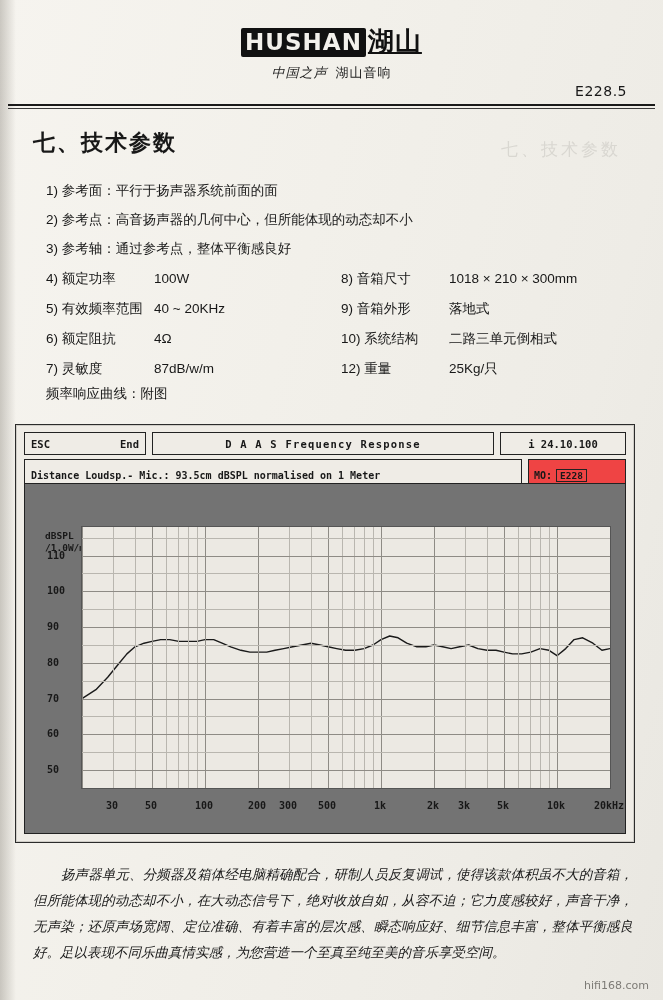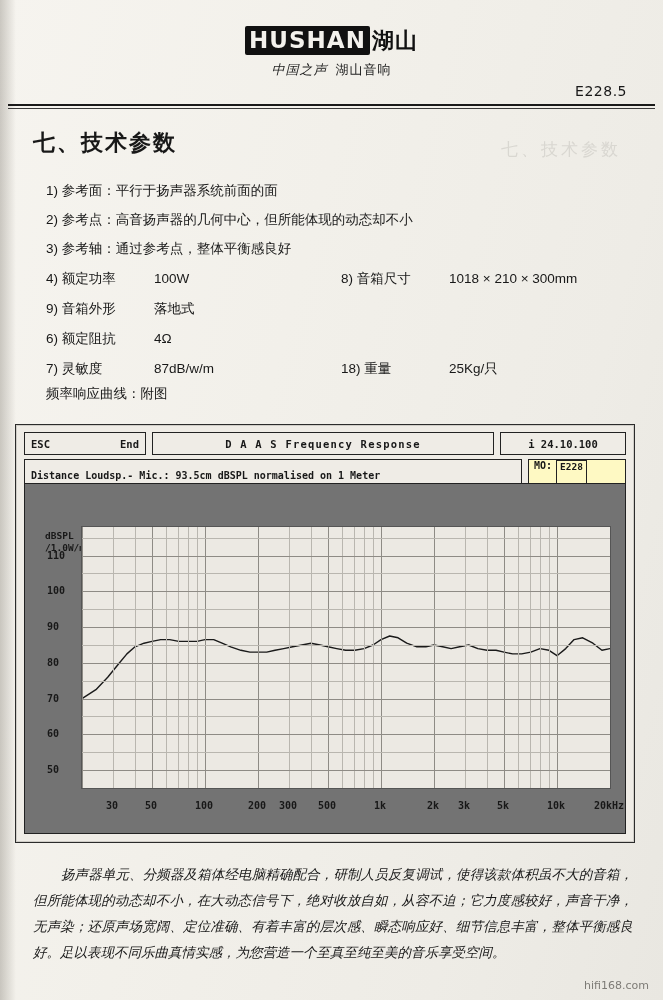--- a/index.html
+++ b/index.html
@@ -31,22 +31,23 @@
     display:inline-block;
     background:#111;
     color:#f3f1ec;
     padding:1px 4px 2px 4px;
     margin-right:2px;
     border-radius:2px;
     font-size:23px;
     letter-spacing:1px;
   }
   .logo .cn{
-    font-size:22px;
+    font-size:26px;
     letter-spacing:1px;
+    text-decoration:underline;
   }
   .subbrand{
     margin-top:5px;
     font-size:13px;
     color:#1d1d1d;
     letter-spacing:1px;
   }
   .subbrand .cal{
     font-family:"DejaVu Serif", serif;
     font-style:italic;
@@ -114,21 +115,21 @@
     background:#efece6;
   }
   .tb-esc{width:108px;justify-content:space-between;}
   .tb-mid{flex:1;justify-content:center;letter-spacing:1.2px;}
   .tb-right{width:112px;justify-content:center;}
   .chart-secbar{
     position:absolute;left:8px;right:8px;top:34px;height:32px;
     display:flex;gap:6px;
   }
   .sb-left{flex:1;border:1px solid #222;display:flex;align-items:center;padding:0 6px;font-size:10px;font-weight:bold;background:#efece6;}
-  .sb-right{width:86px;border:1px solid #222;display:flex;padding:0 5px;font-size:10px;font-weight:bold;background:#fef9c3;}
+  .sb-right{width:86px;border:1px solid #222;display:flex;align-items:center;padding:0 5px;font-size:10px;font-weight:bold;background:#ef4444;}
   .sb-right .box{border:1px solid #222;padding:0 3px;margin-left:4px;font-size:9.5px;}
   .plot-outer{
     position:absolute;left:8px;right:8px;top:58px;bottom:8px;
     border:1px solid #222;
     background:#737373;
   }
   .plot{
     position:absolute;left:56px;right:14px;top:42px;bottom:44px;
     border:1px solid #555;
     background:#ecE9e3;
@@ -223,37 +224,45 @@
         <span class="slbl">4) 额定功率</span>
         <span class="sval">100W</span>
       </div>
       <div class="scol">
         <span class="slbl">8) 音箱尺寸</span>
         <span class="sval">1018 × 210 × 300mm</span>
       </div>
     </div>
     <div class="srow two">
       <div class="scol">
+        <span class="slbl">5) 有效频率范围</span>
+        <span class="sval">40 ~ 20KHz</span>
+      </div>
+      <div class="scol">
         <span class="slbl">9) 音箱外形</span>
         <span class="sval">落地式</span>
       </div>
     </div>
     <div class="srow two">
       <div class="scol">
         <span class="slbl">6) 额定阻抗</span>
         <span class="sval">4Ω</span>
       </div>
+      <div class="scol">
+        <span class="slbl">10) 系统结构</span>
+        <span class="sval">二路三单元倒相式</span>
+      </div>
     </div>
     <div class="srow two">
       <div class="scol">
         <span class="slbl">7) 灵敏度</span>
         <span class="sval">87dB/w/m</span>
       </div>
       <div class="scol">
-        <span class="slbl">18) 重量</span>
+        <span class="slbl">12) 重量</span>
         <span class="sval">25Kg/只</span>
       </div>
     </div>
   </div>
 
   <div class="note">频率响应曲线：附图</div>
 
   <div class="chart-wrap">
     <div class="chart-topbar">
       <div class="tb-cell tb-esc">

